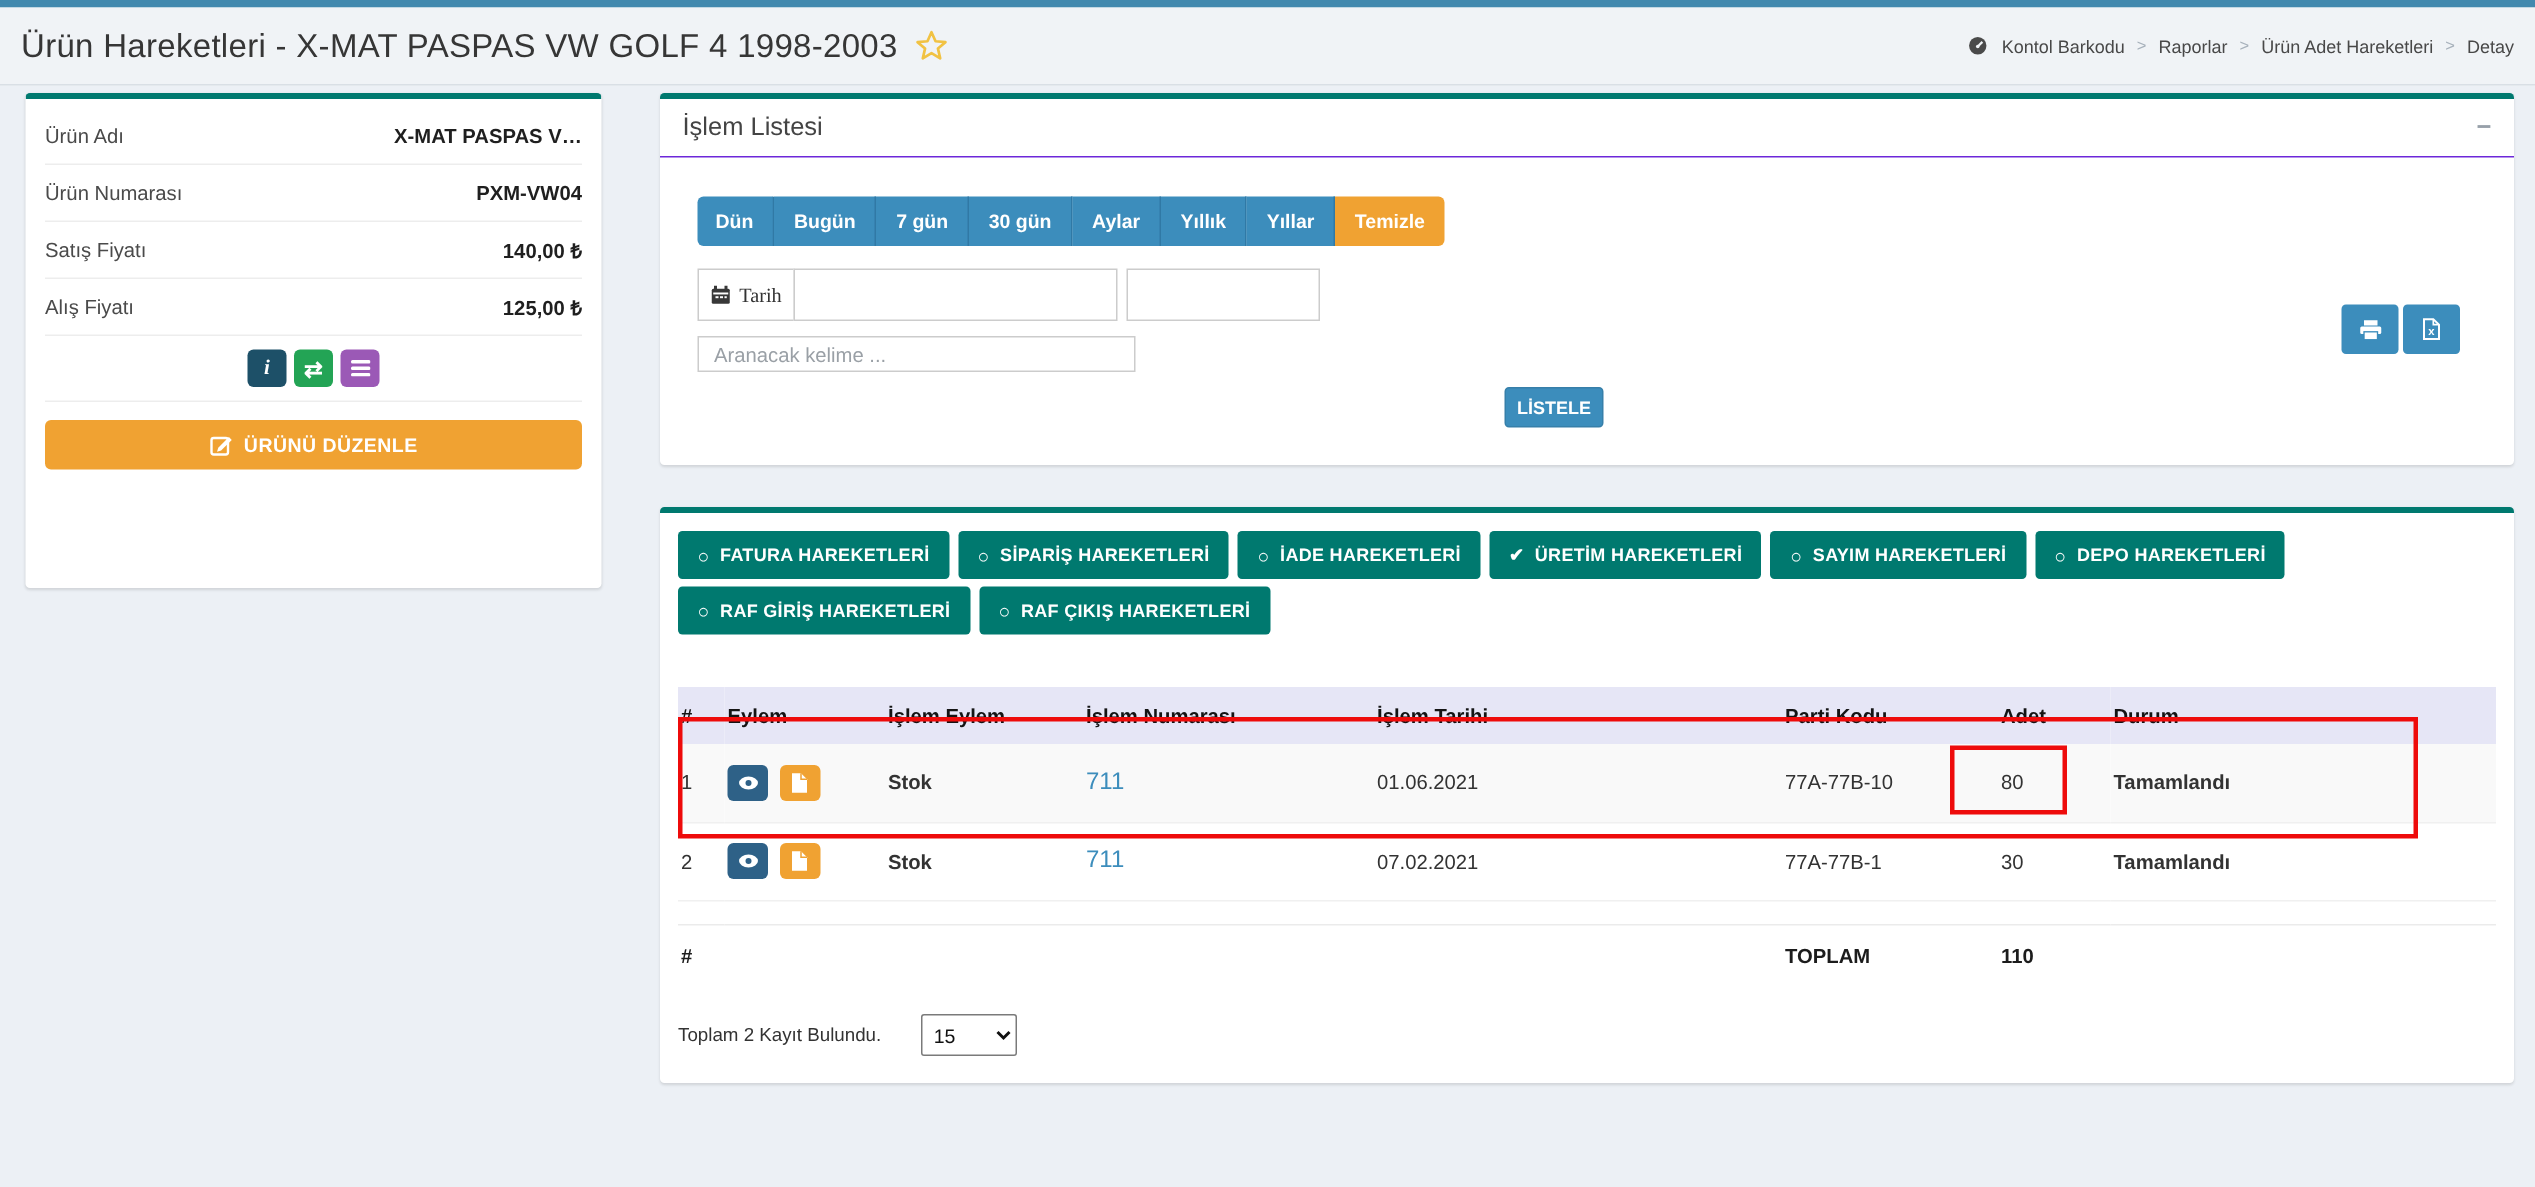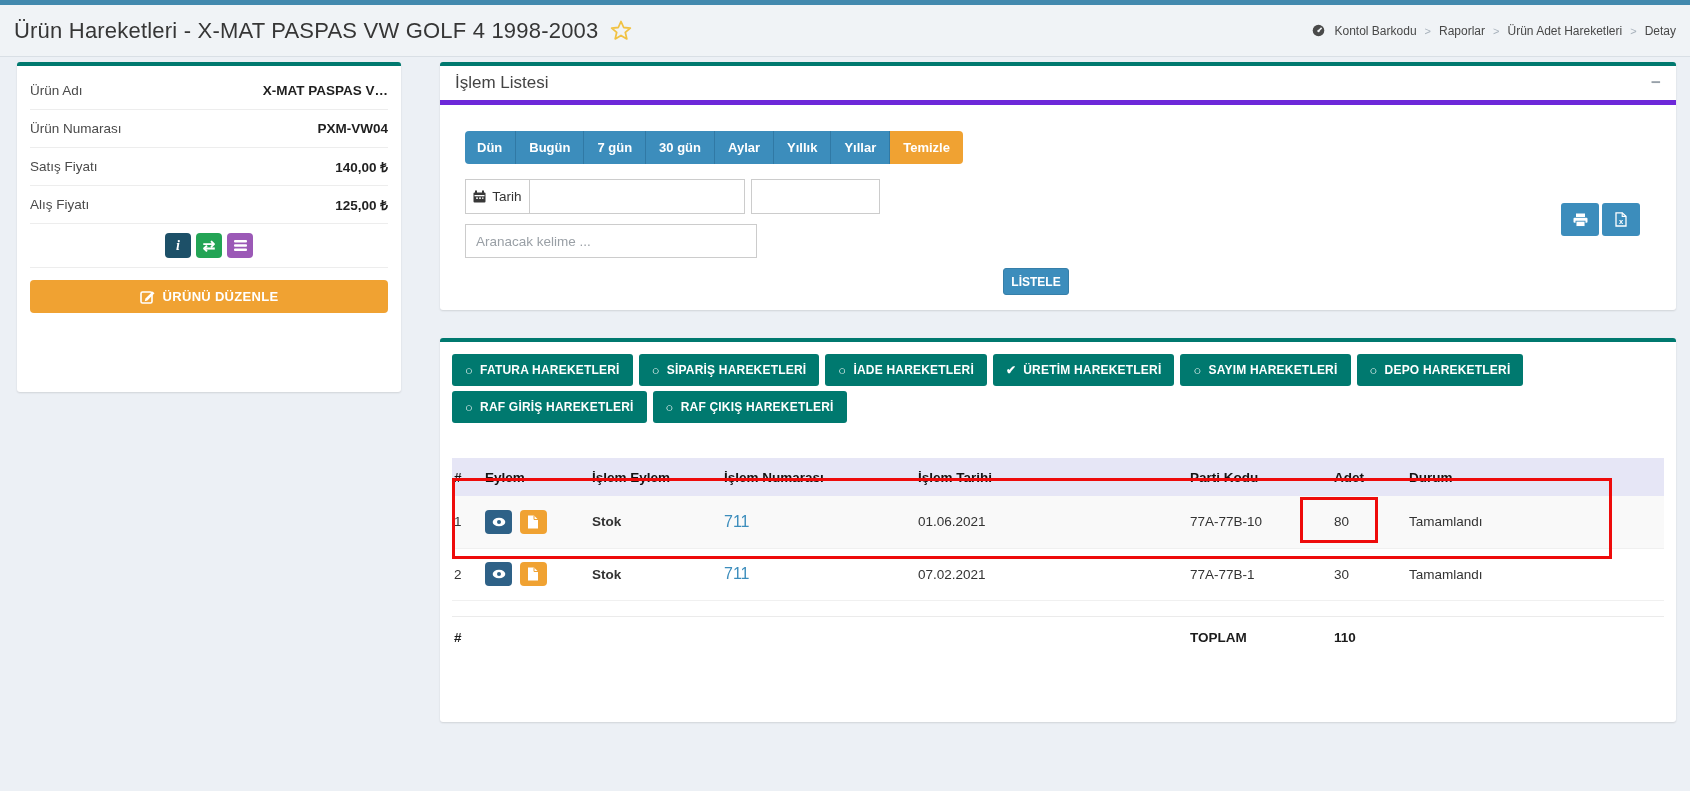--- a/index.html
+++ b/index.html
@@ -51,44 +51,44 @@
   .edit-btn {
     margin:12px 0; height:33px; width:100%; background:#f0a232; border:none; border-radius:4px;
     color:#fff; font-weight:700; font-size:13px; letter-spacing:.3px;
     display:flex; align-items:center; justify-content:center; gap:8px; cursor:pointer;
     font-family:"Liberation Sans", sans-serif;
   }
 
   #islem-card { left:440px; top:62px; width:1236px; height:248px; }
   .card-hd {
     height:39px; display:flex; align-items:center; padding:0 15px;
-    border-bottom:5px solid #6d28d9; font-size:17px; color:#444;
+    border-bottom:1px solid #6d28d9; font-size:17px; color:#444;
   }
   .collapse-btn { margin-left:auto; color:#97a0a9; font-size:17px; font-weight:700; cursor:pointer; line-height:10px; }
   .islem-body { position:relative; padding:0 15px; }
 
   .qf-group { display:flex; margin:26px 0 0 10px; }
   .qf {
     background:#3c8dbc; color:#fff; font-size:13px; font-weight:700; height:33px;
     display:flex; align-items:center; padding:0 13px; border:none; border-right:1px solid #3079a5;
     cursor:pointer; font-family:"Liberation Sans", sans-serif;
   }
   .qf:first-child { border-radius:4px 0 0 4px;padding-left:12px; }
   .qf-clear { background:#f0a232; border-right:none; border-radius:0 4px 4px 0; }
 
   .date-row { display:flex; margin:15px 0 0 10px; }
   .date-addon {
     width:65px; height:35px; border:1px solid #ccc; background:#fff;
     display:flex; align-items:center; justify-content:center; gap:6px;
-    font-size:13.5px; color:#333;
+    font-size:13.5px; color:#333;font-family:Liberation Serif, serif;
   }
   .date-input { width:216px; height:35px; border:1px solid #ccc; margin-left:-1px; padding:0 8px; font-size:13px; }
   .date-input2 { width:129px; height:35px; border:1px solid #ccc; margin-left:6px; padding:0 8px; font-size:13px; }
   .search-row { margin:10px 0 0 10px; }
-  .search-input { width:292px; height:34px; border:1px solid #ccc; padding:0 10px; font-size:13.5px; color:#0c4a6e; }
+  .search-input { width:292px; height:24px; border:1px solid #ccc; padding:0 10px; font-size:13.5px; color:#0c4a6e; }
   .search-input::placeholder { color:#9aa0a6; }
   .listele-btn {
     margin:10px 0 0 548px; width:66px; height:27px; background:#3c8dbc; border:1px solid #367fa9;
     border-radius:3px; color:#fff; font-size:12px; font-weight:700; cursor:pointer;
     display:flex; align-items:center; justify-content:center; font-family:"Liberation Sans", sans-serif;
   }
   .export-group { position:absolute; top:72px; right:36px; display:flex; gap:3px; }
   .export-btn {
     width:38px; height:33px; background:#3c8dbc; border:none; border-radius:3px;
     display:flex; align-items:center; justify-content:center; cursor:pointer;
@@ -113,21 +113,21 @@
     background:#e6e6f6; height:38px; text-align:left; padding:0 0 0 2px;
     font-size:13.5px; font-weight:700; color:#141414;
   }
   .tbl tbody td {
     height:52px; padding:0 0 0 2px; font-size:13.5px; color:#333;
     border-bottom:1px solid #f0f0f0; background:#fff;
   }
   .tbl tbody tr.odd td { background:#f9f9f9; }
   .cell-bold { font-weight:700; color:#1c1c1c; }
   .cell-link { color:#3c8dbc; font-size:16px; cursor:pointer; text-decoration:none; }
-  .cell-status { color:#f5a623; font-weight:400; }
+  .cell-status { color:#f5a623; font-weight:700; }
   .mini-btn {
     width:27px; height:24px; border:none; border-radius:4px; margin-right:4px;
     display:inline-flex; align-items:center; justify-content:center; vertical-align:middle; cursor:pointer;
   }
   .mini-eye { background:#2e6187; }
   .mini-file { background:#f0a232; }
   .tbl-foot td { height:42px; padding:0 0 0 2px; font-size:13.5px; font-weight:700; color:#1c1c1c; }
 
   .list-footer { margin-top:18px; display:flex; align-items:center; }
   .record-count { font-size:12.5px; color:#333; }
@@ -395,16 +395,22 @@
           <td></td>
           <td></td>
           <td></td>
       <td>TOPLAM</td>
       <td>110</td>
       <td></td>
     </tr>
   </tbody>
     </table>
 
+  <div class="list-footer">
+    <span class="record-count">Toplam 2 Kayıt Bulundu.</span>
+    <select class="page-size">
+      <option>15</option>
+    </select>
+  </div>
 </div>
 
 <div class="annot annot-big"></div>
 <div class="annot annot-small"></div>
 
 </body></html>

